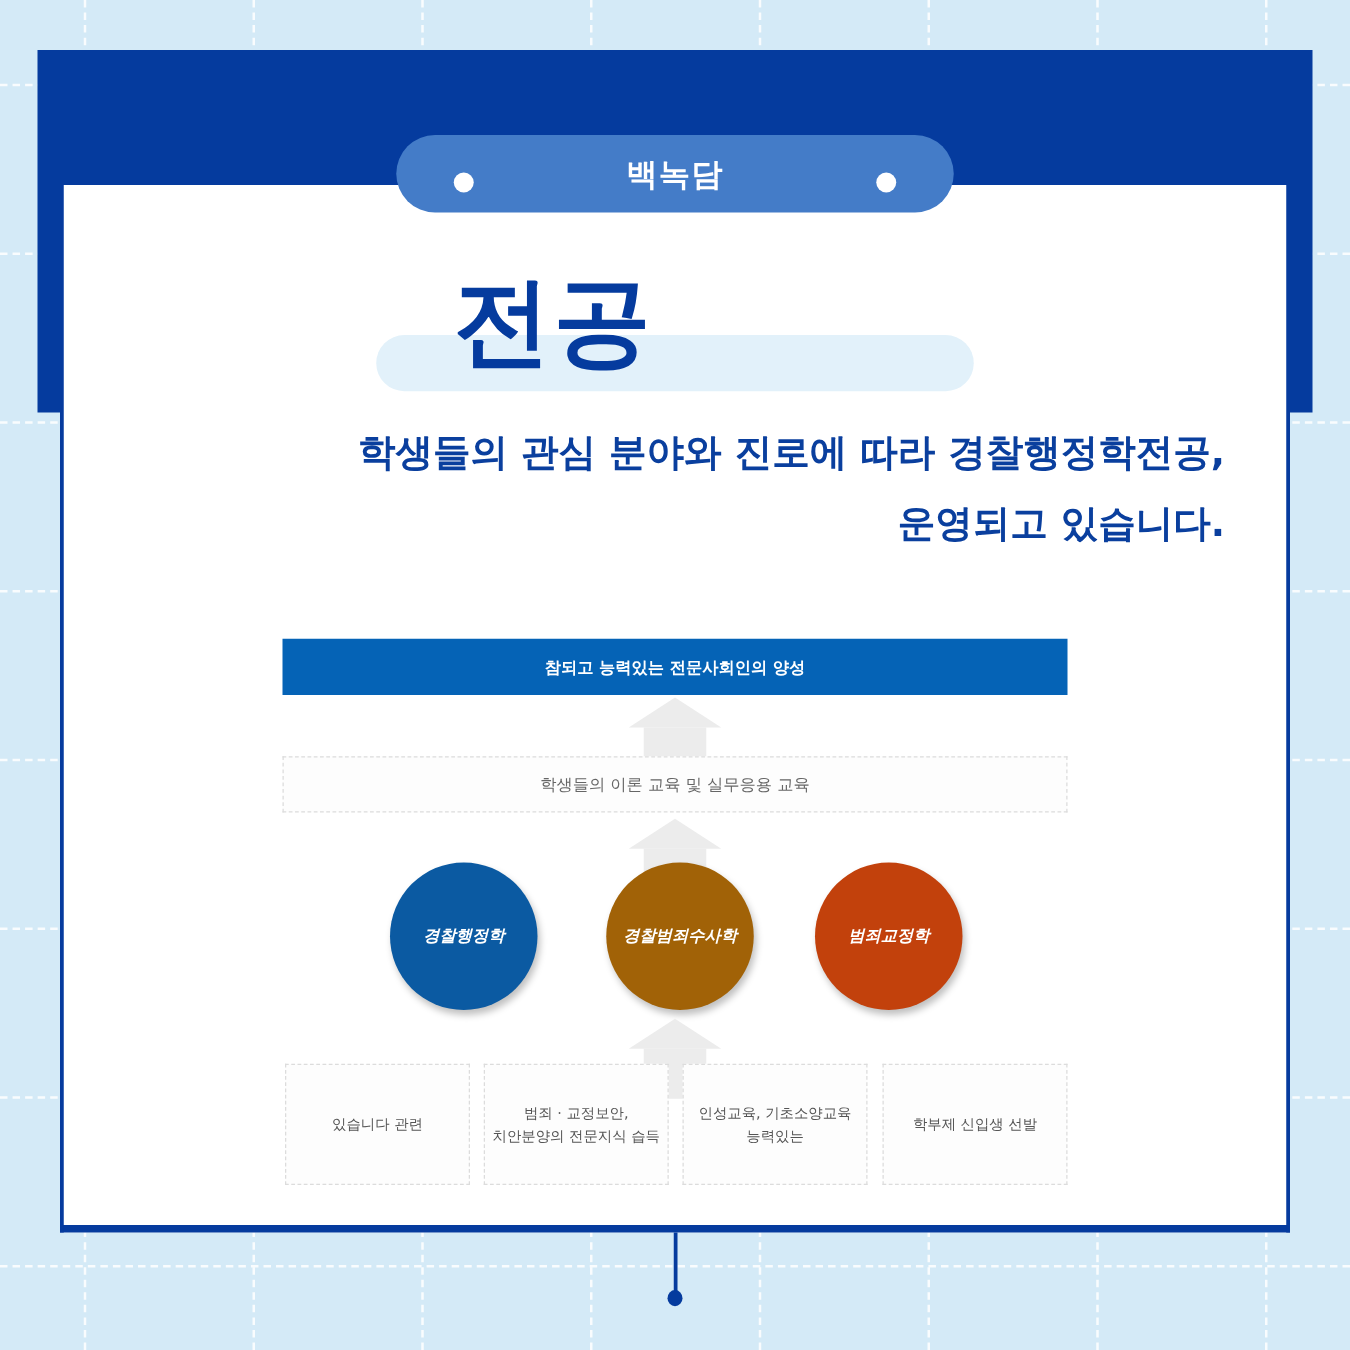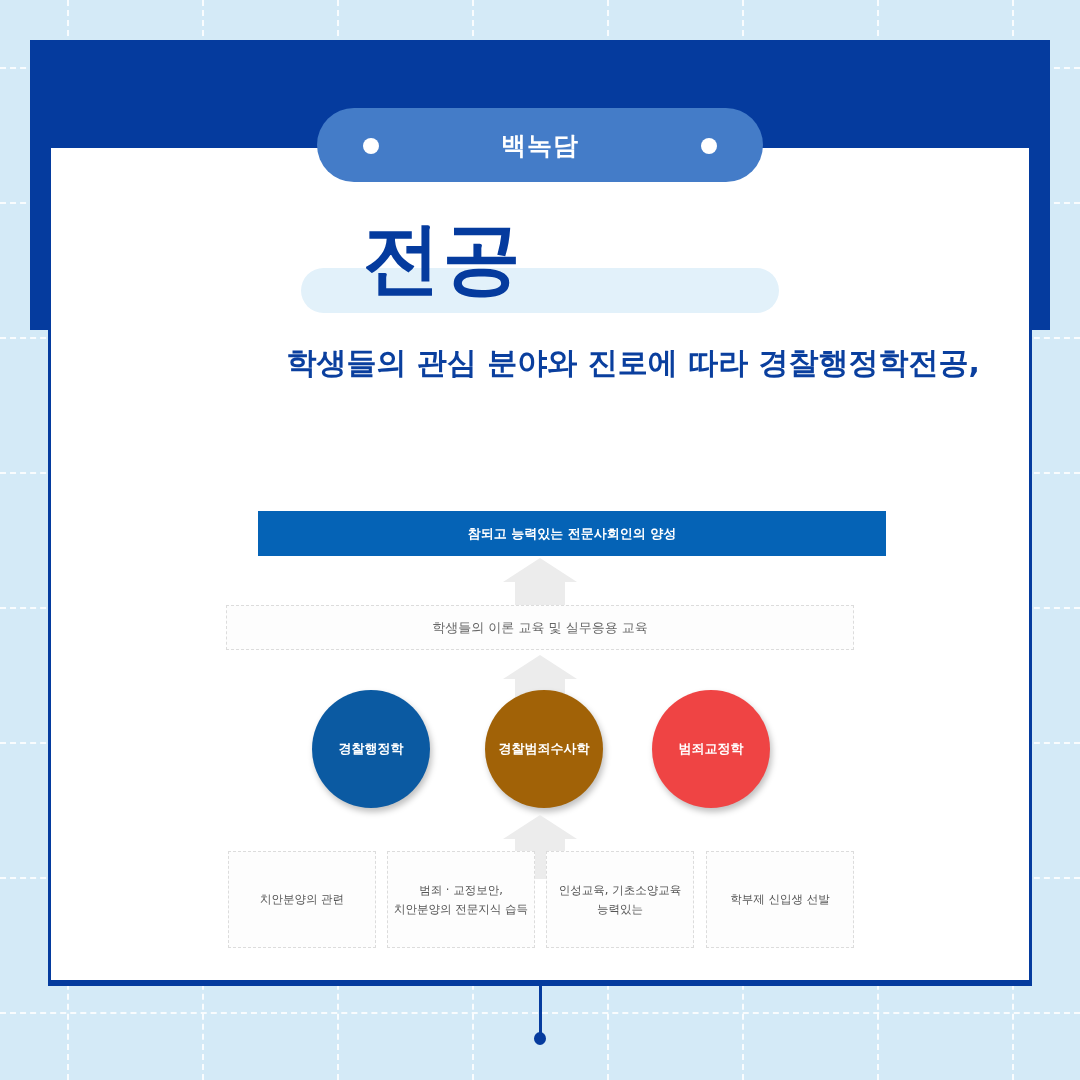--- a/index.html
+++ b/index.html
@@ -30,21 +30,21 @@
   }
   .connector-line {
     position: absolute; left: 539px; top: 986px; width: 3px; height: 50px;
     background: #053b9e;
   }
   .connector-dot {
     position: absolute; left: 534px; top: 1032px; width: 12px; height: 13px;
     border-radius: 50%; background: #053b9e;
   }
   .pill {
-    position: absolute; left: 317px; top: 108px; width: 446px; height: 74px;
+    position: absolute; left: 317px; top: 108px; width: 446px; height: 62px;
     border-radius: 37px; background: #447cc8;
     display: flex; align-items: center; justify-content: center;
   }
   .pill-dot {
     position: absolute; top: 30px; width: 16px; height: 16px; border-radius: 50%;
     background: #ffffff;
   }
   .pill-text {
     color: #ffffff; font-size: 25px; font-weight: bold; letter-spacing: 1px;
   }
@@ -57,39 +57,40 @@
     color: #053b9e; font-size: 78px; font-weight: bold; letter-spacing: 2px;
     line-height: 100px;
   }
   .desc {
     position: absolute; left: 100px; top: 334px; width: 880px; text-align: right;
     color: #0a3f9e; font-size: 30px; font-weight: bold; line-height: 57px;
   }
   .goal-bar {
     position: absolute; left: 226px; top: 511px; width: 628px; height: 45px;
     background: #0563b6; color: #ffffff; font-size: 13px; font-weight: bold;
-    display: flex; align-items: center; justify-content: center; margin-left: 32px;
+    display: flex; align-items: center; justify-content: center;
   }
   .edu-bar {
     position: absolute; left: 226px; top: 605px; width: 628px; height: 45px;
     background: #fdfdfd; border: 1px dashed #dcdcdc; color: #666666; font-size: 13px;
     display: flex; align-items: center; justify-content: center;
   }
   .arrow { position: absolute; width: 74px; }
   .arrow .head {
     width: 0; height: 0;
     border-left: 37px solid transparent; border-right: 37px solid transparent;
     border-bottom: 24px solid #ececec;
   }
   .arrow .stem { margin-left: 12px; width: 50px; background: #ececec; }
   .circle {
     position: absolute; width: 118px; height: 118px; border-radius: 50%;
     display: flex; align-items: center; justify-content: center;
     color: #ffffff; font-size: 13px; font-weight: bold;
     box-shadow: 2px 4px 6px rgba(0,0,0,0.25);
+    font-style: italic;
   }
   .box {
     position: absolute; top: 851px; width: 148px; height: 97px;
     background: #fdfdfd; border: 1px dashed #dcdcdc;
     display: flex; align-items: center; justify-content: center; text-align: center;
     color: #555555; font-size: 11.5px; line-height: 19px; white-space: pre-line;
   }
 </style>
 </head>
 <body>
@@ -122,20 +123,21 @@
   <span class="pill-dot" style="left:46px"></span>
   <span class="pill-text">백녹담</span>
   <span class="pill-dot" style="right:46px"></span>
 </div>
 
 <div class="title-highlight"></div>
 <div class="title">전공</div>
 
 <div class="desc">
   <div>학생들의 관심 분야와 진로에 따라 경찰행정학전공,</div>
+  <div>운영되고 있습니다.</div>
 </div>
 
 <div>
   <div class="goal-bar">참되고 능력있는 전문사회인의 양성</div>
 
   <div class="arrow" style="left:503px; top:558px">
     <div class="head"></div>
       <div class="stem" style="height:24px"></div>
   </div>
 
@@ -145,28 +147,28 @@
     <div class="head"></div>
       <div class="stem" style="height:36px"></div>
   </div>
 
   <div class="circle" style="left:312px; top:690px; background:#0b5aa2">
     <span>경찰행정학</span>
   </div>
   <div class="circle" style="left:485px; top:690px; background:#a16207">
     <span>경찰범죄수사학</span>
   </div>
-  <div class="circle" style="left:652px; top:690px; background:#ef4444">
+  <div class="circle" style="left:652px; top:690px; background:#c2410c">
     <span>범죄교정학</span>
   </div>
 
   <div class="arrow" style="left:503px; top:815px">
     <div class="head"></div>
       <div class="stem" style="height:40px"></div>
   </div>
 
-  <div class="box" style="left:228px">치안분양의 관련</div>
+  <div class="box" style="left:228px">있습니다 관련</div>
   <div class="box" style="left:387px">범죄 · 교정보안,
 치안분양의 전문지식 습득</div>
   <div class="box" style="left:546px">인성교육, 기초소양교육
 능력있는</div>
   <div class="box" style="left:706px">학부제 신입생 선발</div>
 </div>
 
 </body></html>

